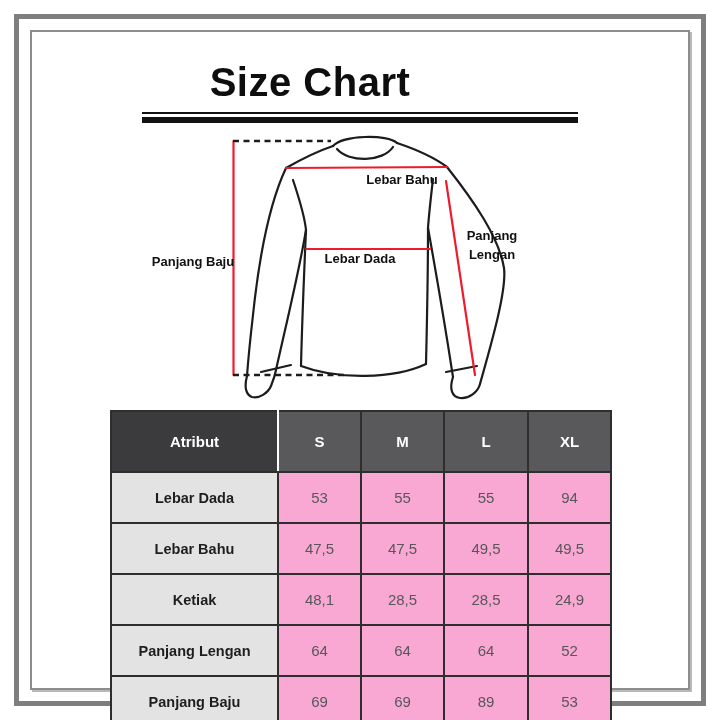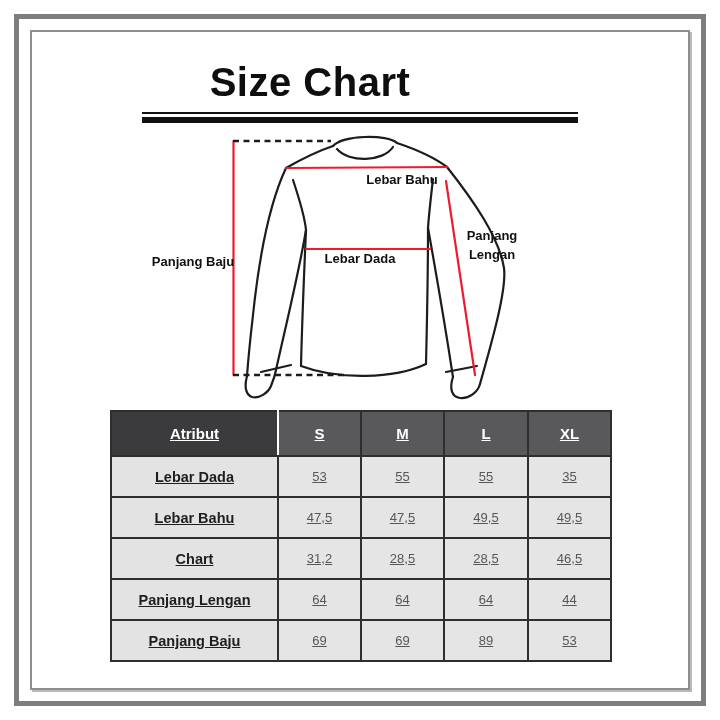--- a/index.html
+++ b/index.html
@@ -50,32 +50,31 @@
   
   .size-table {
     position: absolute; left: 110px; top: 410px;
     border-collapse: collapse;
     table-layout: fixed;
     width: 500px;
   }
   .size-table th, .size-table td {
     border: 2px solid #2e2e2e;
     text-align: center; vertical-align: middle;
-    padding: 8px;
-    text-decoration: underline;
+    padding: 16px;
   }
   .size-table thead th { height: 27px; font-size: 15px; font-weight: bold; color: #ffffff; }
   .size-table th.attr-head { background: #3b3b3d; border-right: 2px solid #ffffff; }
   .size-table th.size-head { background: #59595b; }
   .size-table th.size-head.first { border-left: 2px solid #ffffff; }
   .size-table tbody tr { height: 41px; }
   .size-table td.row-label {
     background: #e3e3e3; font-weight: bold; font-size: 14.5px; color: #1e1e1e;
   }
-  .size-table td.val { background: #e5e5e5; font-size: 13px; color: #57575a; }
+  .size-table td.val { background: #f9a8d4; font-size: 15px; color: #57575a; }
 
   .col-attr { width: 167px; }
   .col-s { width: 83px; } .col-m { width: 83px; }
   .col-l { width: 84px; } .col-xl { width: 83px; }
 
   
   .footnote {
     position: absolute; left: 110px; top: 652px;
     font-size: 13.5px; color: #4b4b4b;
   }
@@ -155,42 +154,42 @@
         <th class="size-head">L</th>
         <th class="size-head">XL</th>
       </tr>
     </thead>
     <tbody>
       <tr>
         <td class="row-label">Lebar Dada</td>
         <td class="val">53</td>
         <td class="val">55</td>
         <td class="val">55</td>
-        <td class="val">35</td>
+        <td class="val">94</td>
       </tr>
       <tr>
         <td class="row-label">Lebar Bahu</td>
         <td class="val">47,5</td>
         <td class="val">47,5</td>
         <td class="val">49,5</td>
         <td class="val">49,5</td>
       </tr>
       <tr>
-        <td class="row-label">Chart</td>
-        <td class="val">31,2</td>
+        <td class="row-label">Ketiak</td>
+        <td class="val">48,1</td>
         <td class="val">28,5</td>
         <td class="val">28,5</td>
-        <td class="val">46,5</td>
+        <td class="val">24,9</td>
       </tr>
       <tr>
         <td class="row-label">Panjang Lengan</td>
         <td class="val">64</td>
         <td class="val">64</td>
         <td class="val">64</td>
-        <td class="val">44</td>
+        <td class="val">52</td>
       </tr>
       <tr>
         <td class="row-label">Panjang Baju</td>
         <td class="val">69</td>
         <td class="val">69</td>
         <td class="val">89</td>
         <td class="val">53</td>
       </tr>
     </tbody>
   </table>

